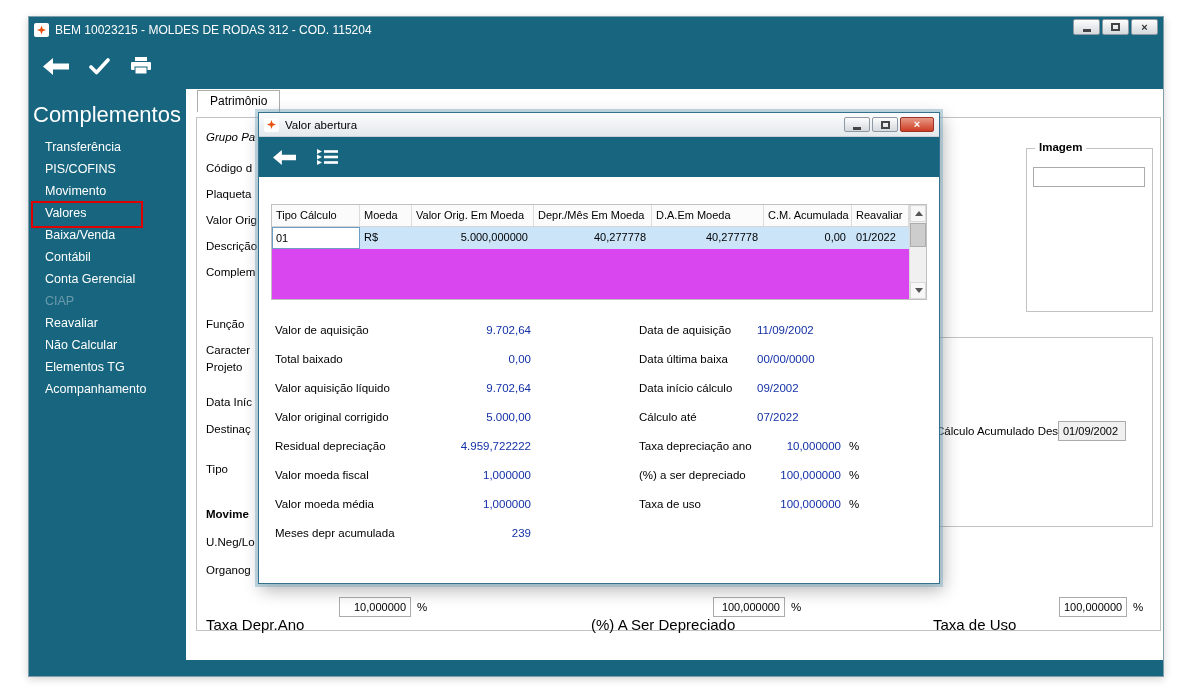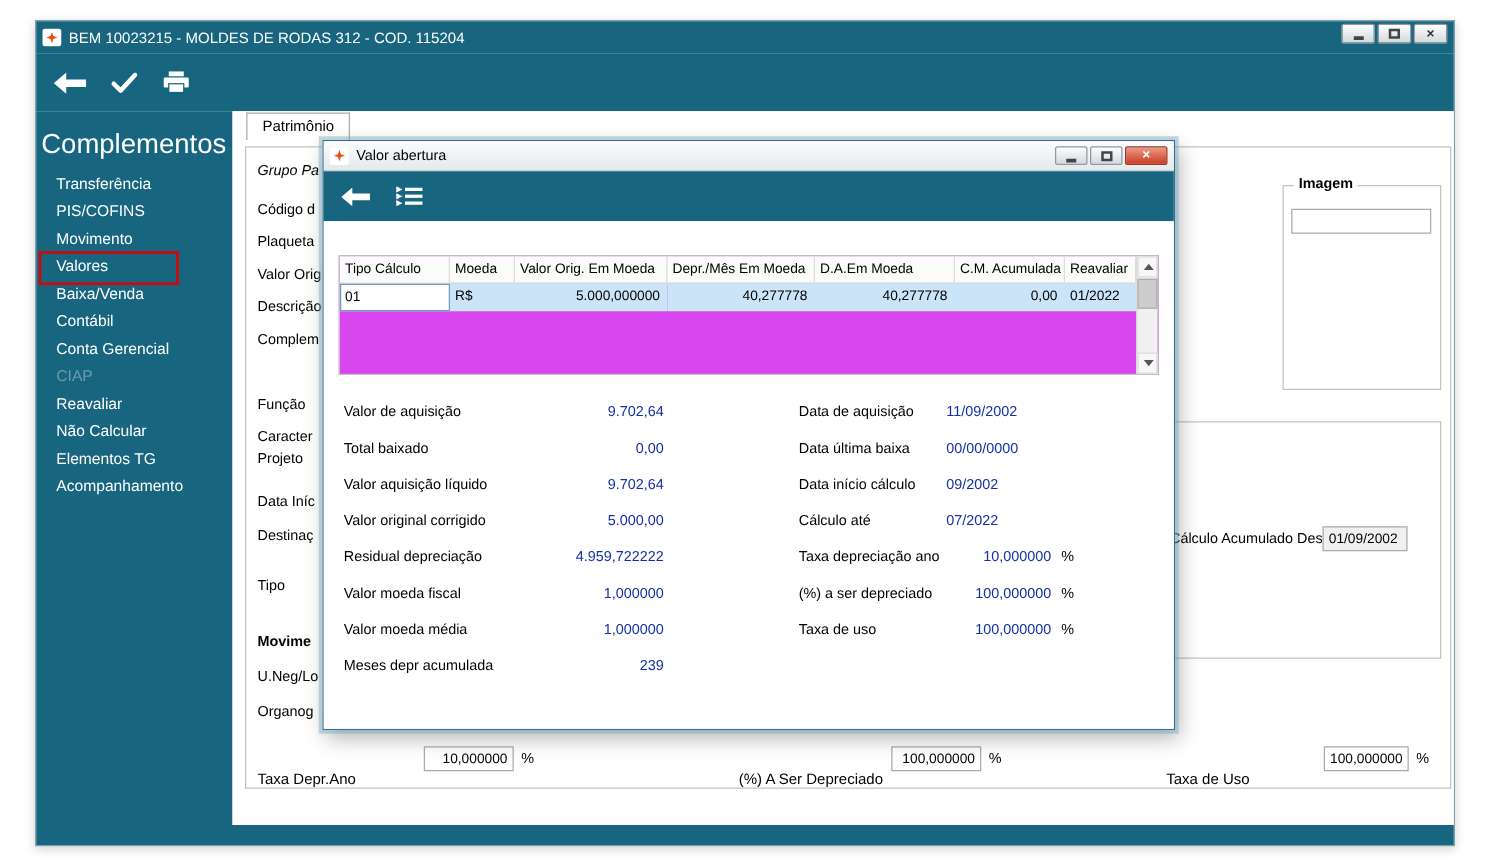--- a/index.html
+++ b/index.html
@@ -44,21 +44,21 @@
   .fl.bold{font-weight:bold;}
   .groupbox{position:absolute;border:1px solid #C3C3C3;}
   .imagem-box{left:829px;top:30px;width:127px;height:164px;}
   .group-label{position:absolute;top:-8px;left:8px;background:#fff;padding:0 4px;
     font-size:11.5px;font-weight:bold;}
   .imagem-input{position:absolute;left:6px;top:18px;width:112px;height:20px;}
   .mid-box{left:634px;top:219px;width:322px;height:190px;}
   .txt{border:1px solid #ABABAB;font-size:11px;font-family:inherit;padding:0 4px;background:#fff;}
   .calc-label{position:absolute;left:739px;top:307px;font-size:11.5px;white-space:nowrap;}
   .calc-input{position:absolute;left:861px;top:303px;width:68px;height:20px;background:#F0F0F0;}
-  .bf-label{position:absolute;top:498px;font-size:12px;white-space:nowrap;text-align:right;}
+  .bf-label{position:absolute;top:498px;font-size:15px;white-space:nowrap;text-align:right;}
   .bf-pct{position:absolute;top:483px;font-size:11.5px;}
   .bf-input{position:absolute;top:479px;height:20px;text-align:right;}
   .bf1-label{left:9px;}  .bf1-input{left:142px;width:72px;} .bf1-pct{left:220px;}
   .bf2-label{left:394px;}.bf2-input{left:516px;width:72px;} .bf2-pct{left:594px;}
   .bf3-label{left:736px;}.bf3-input{left:862px;width:68px;} .bf3-pct{left:936px;}
 
   .footer{flex:0 0 16px;background:var(--teal,#17657E);}
 
   
   .dialog{position:absolute;left:258px;top:112px;width:682px;height:472px;background:#fff;

